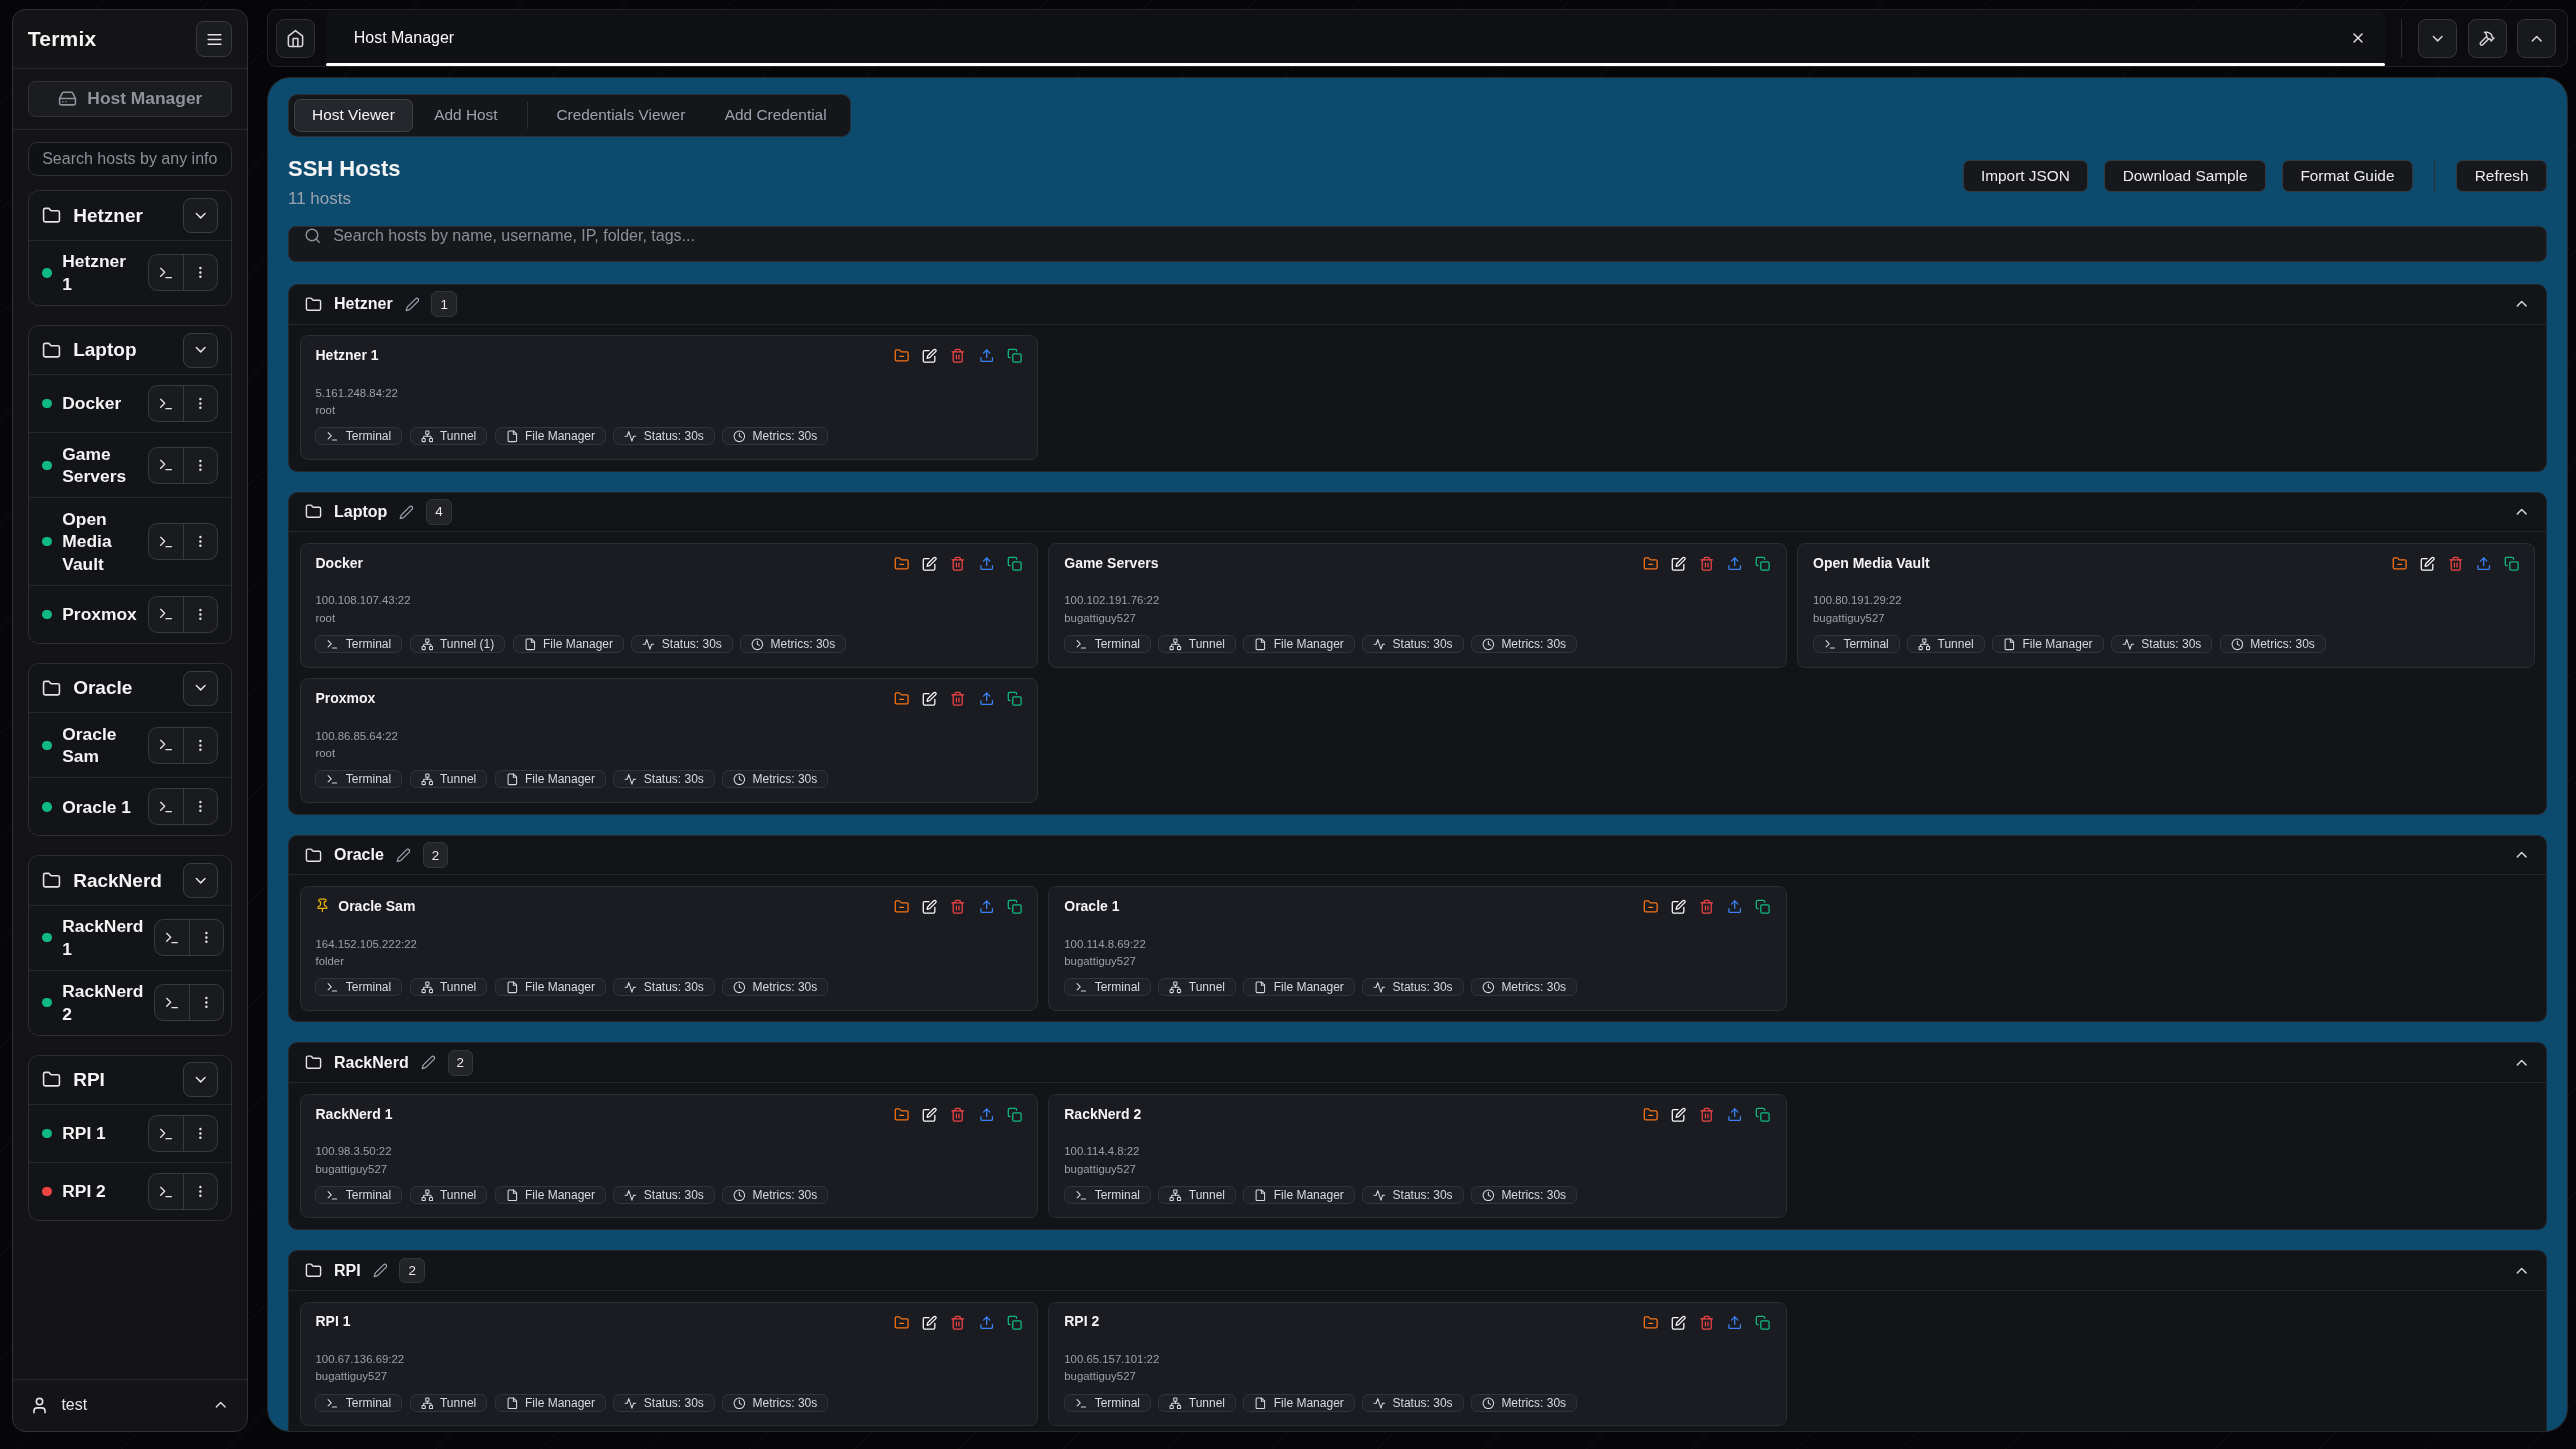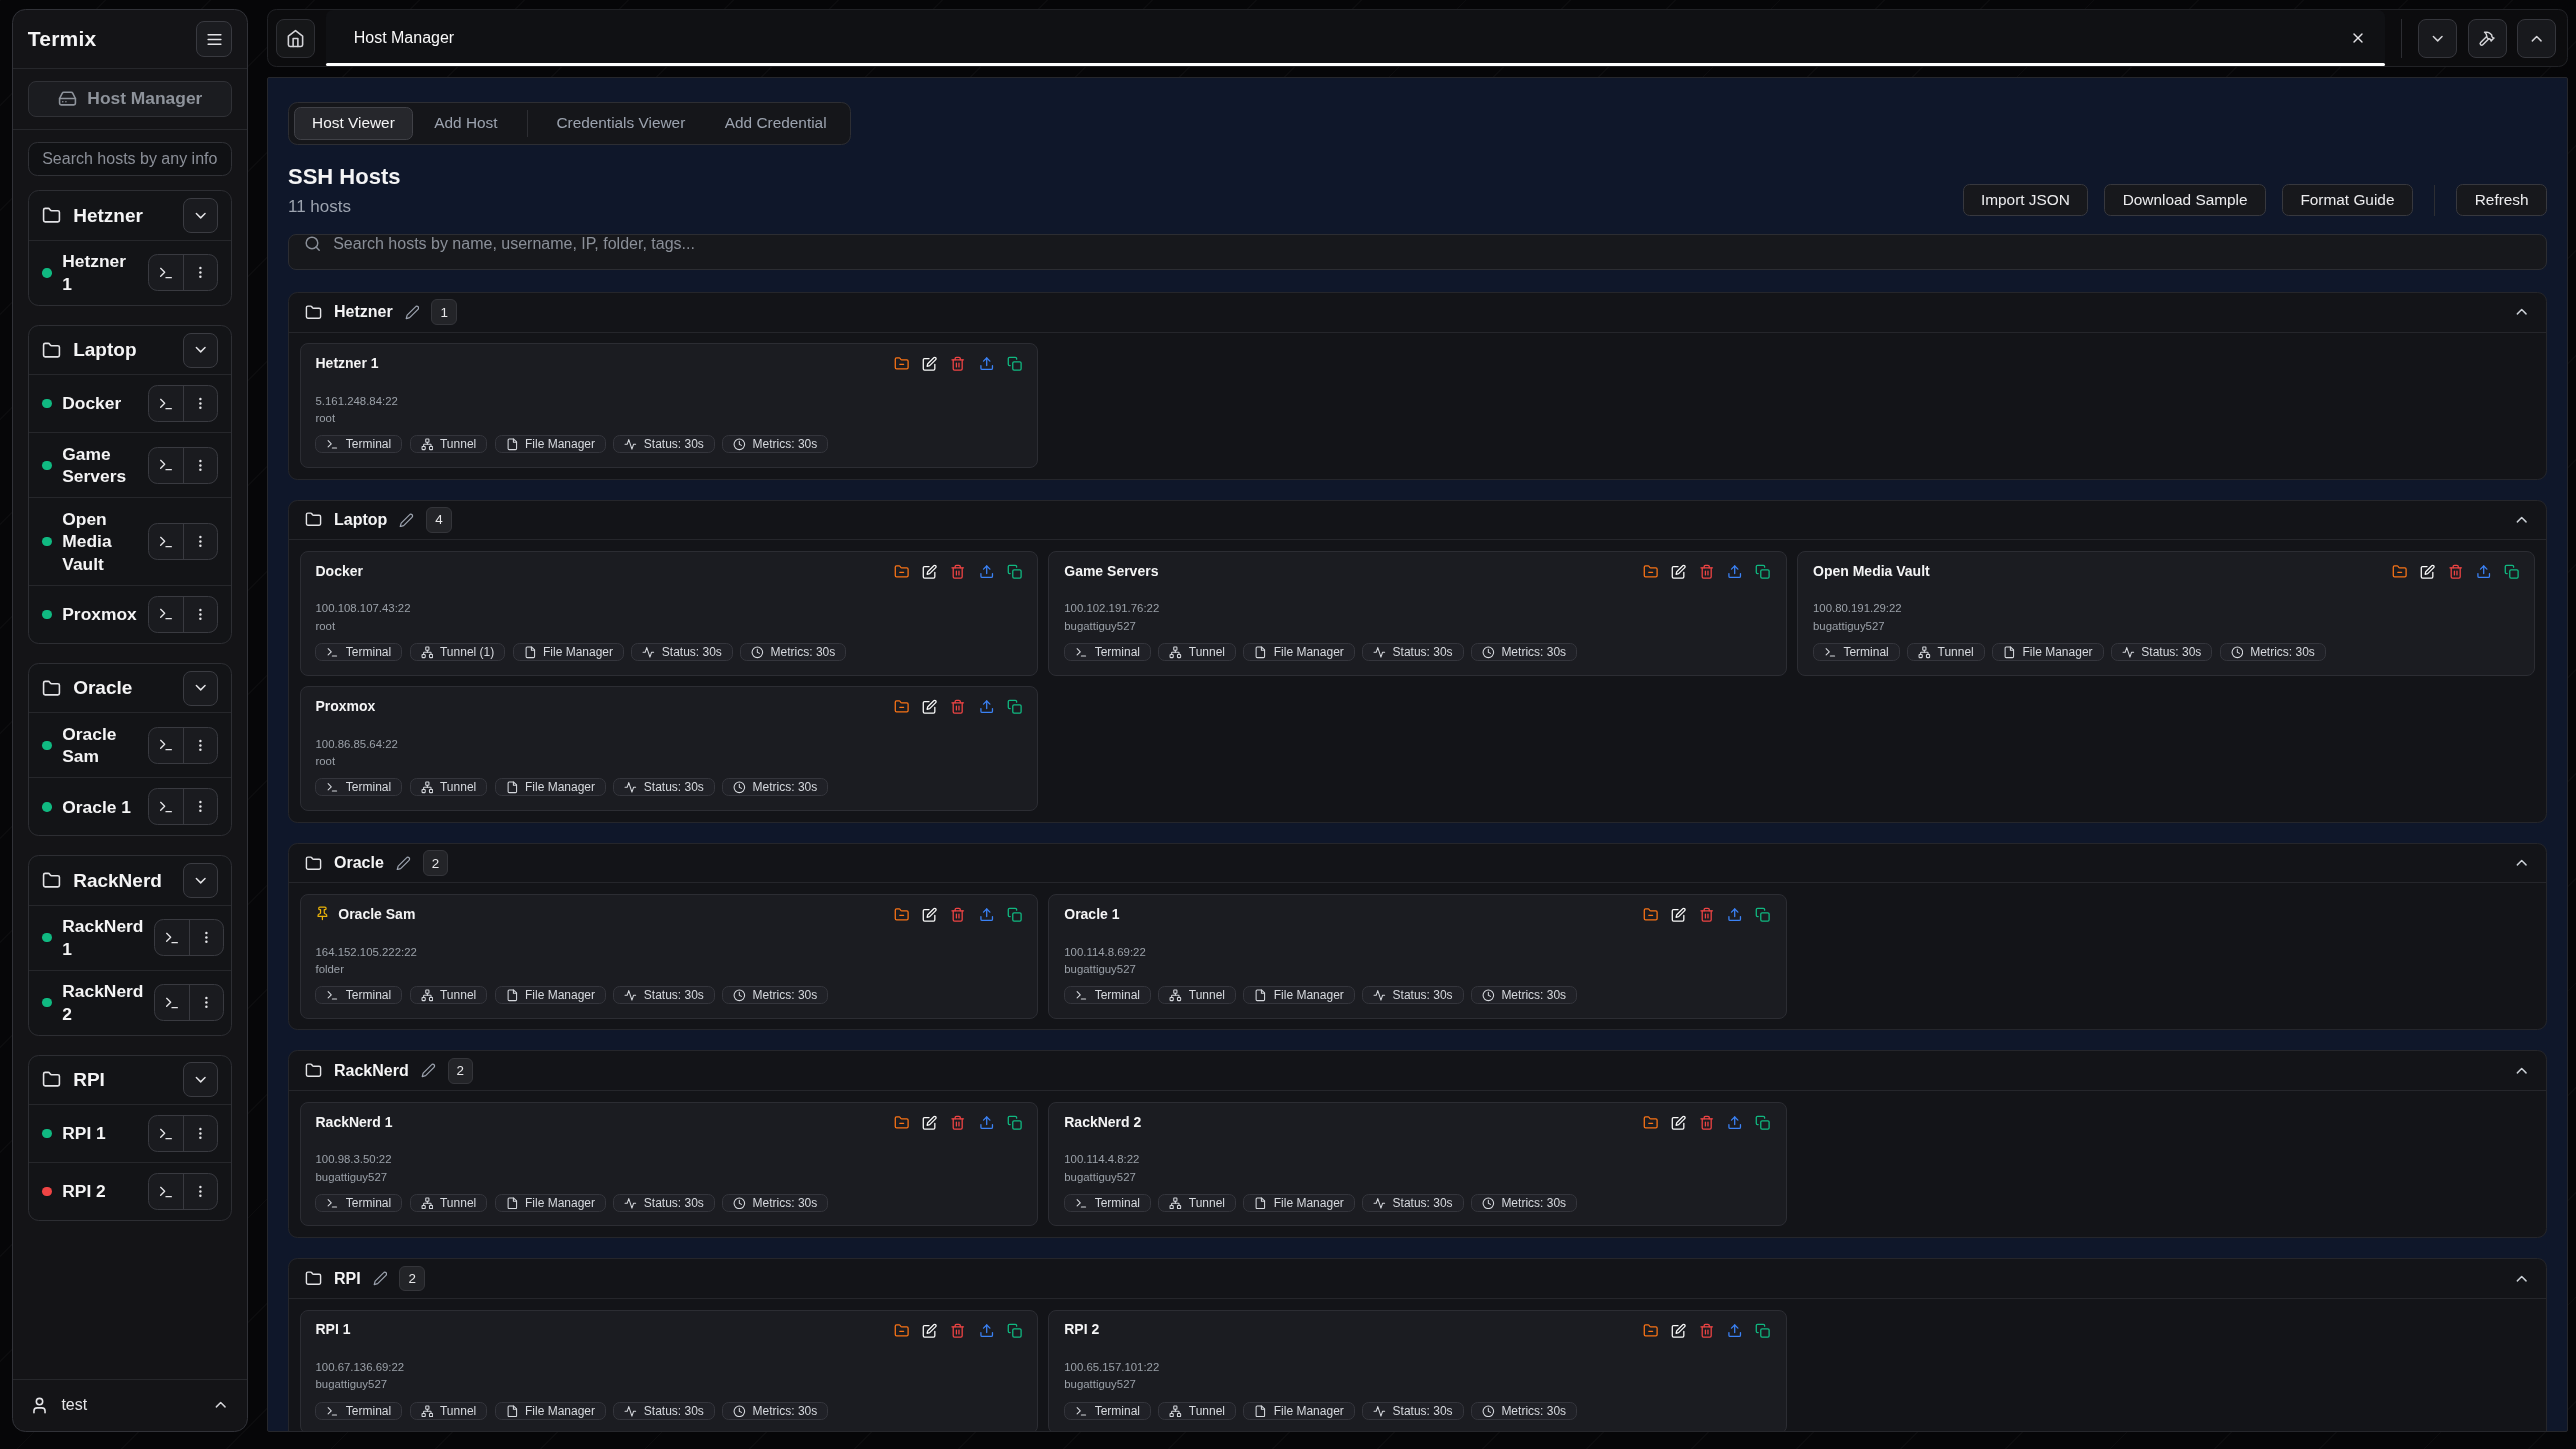--- a/index.html
+++ b/index.html
@@ -57,31 +57,31 @@
 
   .topbar { height:58px; background:#0c0c0e; border:0.7px solid #212226; border-radius:9.4px; display:flex; align-items:center; padding:0 10.7px 0 8px; flex-shrink:0; }
   .home-btn { width:39px; height:39px; border-radius:8px; background:#161719; border:0.7px solid #2e2f34; color:#d4d4d8; display:flex; align-items:center; justify-content:center; flex-shrink:0; }
   .tab { position:relative; height:100%; flex:1; min-width:0; margin-left:10.7px; background:#101114; border-radius:6.7px 6.7px 0 0; display:flex; align-items:center; padding:0 19px 0 28px; }
   .tab::after { content:""; position:absolute; left:0; right:0; bottom:0; height:3.4px; background:#ffffff; border-radius:2px; }
   .tab-title { font-size:16px; color:#fafafa; white-space:nowrap; }
   .tab-close { margin-left:auto; color:#e4e4e7; display:flex; }
   .bar-controls { display:flex; align-items:center; gap:10.7px; margin-left:16px; padding-left:16px; border-left:0.7px solid #2c2d32; }
   .bar-btn { width:39px; height:39px; border-radius:8px; border:0.7px solid #35363c; background:#18191d; color:#d4d4d8; display:flex; align-items:center; justify-content:center; }
 
-  .panel { flex:1; background:#0f172a; border:0.7px solid #26272c; border-radius:2px; padding:24px 20px 20px; overflow:hidden; }
+  .panel { flex:1; background:#0c4a6e; border:0.7px solid #26272c; border-radius:23px; padding:16px 20px 20px; overflow:hidden; }
 
   .view-tabs { display:inline-flex; align-items:center; border:0.7px solid #2d2e33; border-radius:9.4px; background:#15161a; padding:4px 4.7px; gap:2.7px; }
   .view-tab { padding:6.7px 17.4px; font-size:15.4px; color:#9ca3af; border-radius:6.7px; border:0.7px solid transparent; white-space:nowrap; }
   .view-tab.active { background:#26272c; border-color:#404147; color:#f4f4f5; }
   .vt-divider { width:0.7px; height:27px; background:#2d2e33; margin:0 8px; }
 
   .page-head { display:flex; align-items:flex-start; justify-content:space-between; margin-top:19px; }
   .page-title { font-size:22px; font-weight:700; }
   .page-sub { font-size:17px; color:#9ca3af; margin-top:6.7px; }
-  .toolbar { display:flex; align-items:center; gap:16px; margin-top:20px; }
+  .toolbar { display:flex; align-items:center; gap:16px; margin-top:4px; }
   .tb-btn { height:32px; padding:0 17.4px; border-radius:6.7px; border:0.7px solid #37383e; background:#17181c; color:#ececee; font-size:15.4px; display:flex; align-items:center; white-space:nowrap; }
   .tb-divider { width:0.7px; height:31px; background:#2d2e33; margin:0 5.4px; }
 
   .host-search { margin-top:17.4px; height:36px; border:0.7px solid #2c2d32; background:#17181c; border-radius:8px; display:flex; align-items:flex-start; padding:0 14.8px; gap:12px; color:#8a8f98; }
   .host-search input { flex:1; background:transparent; border:none; color:#d4d4d8; font-size:16px; }
   .host-search input::placeholder { color:#8a8f98; }
 
   .sections { margin-top:21.5px; display:flex; flex-direction:column; gap:20px; }
   .section { border:0.7px solid #25262b; border-radius:9.4px; background:#131418; }
   .section-head { display:flex; align-items:center; gap:12px; padding:6.7px 16px; min-height:38px; }

